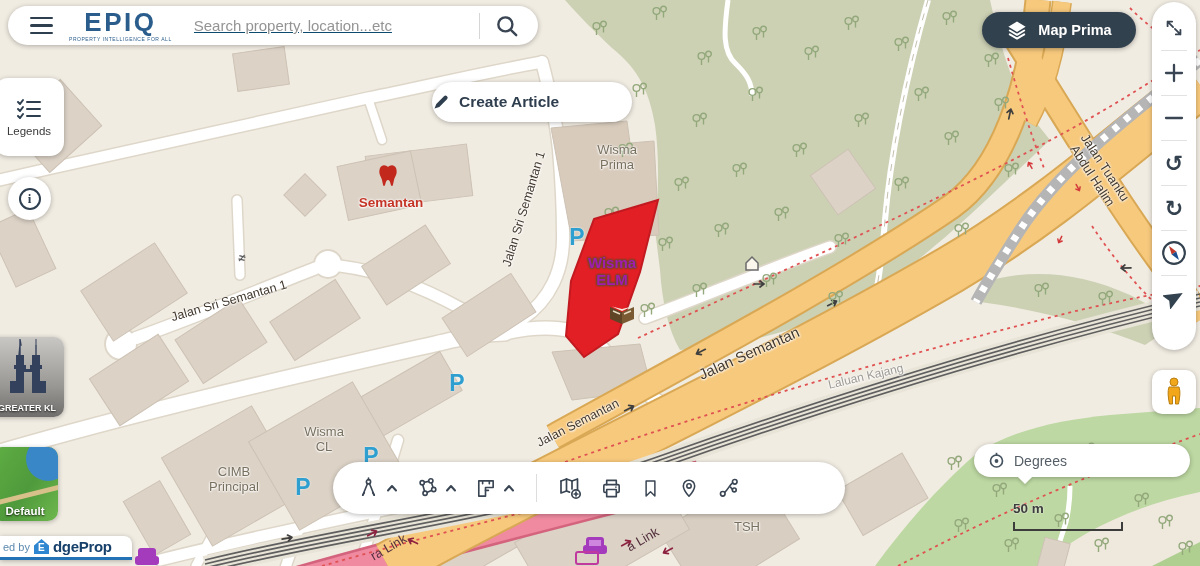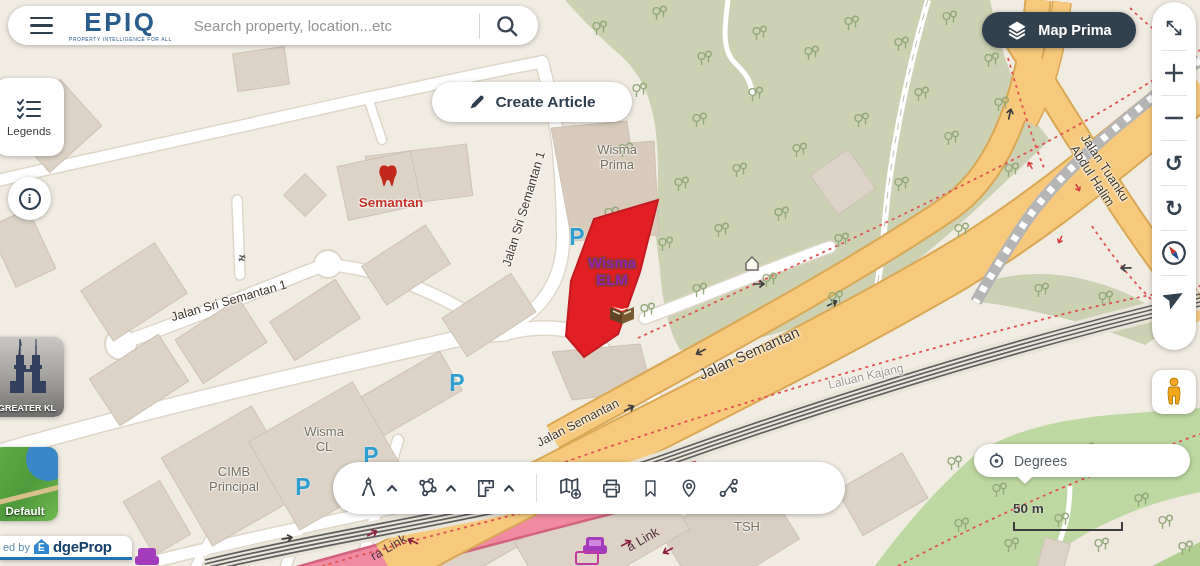--- a/index.html
+++ b/index.html
@@ -26,26 +26,26 @@
   
   .card{position:absolute;background:#fff;box-shadow:0 1px 5px rgba(0,0,0,.28);z-index:10;}
   
   #search-card{left:8px;top:6px;width:530px;height:39px;border-radius:25px;
                display:flex;align-items:center;padding:0 18px 0 20px;gap:14px;}
   .hamb{display:flex;flex-direction:column;gap:5px;cursor:pointer;padding:4px 2px;}
   .hamb span{display:block;width:23px;height:2.6px;background:#2e3f50;border-radius:2px;}
   #logo{display:flex;flex-direction:column;align-items:center;line-height:1;margin-right:6px;}
   #logo .big{font-size:26px;font-weight:700;letter-spacing:2.5px;color:#2a5d8c;}
   #logo .tag{font-size:5px;letter-spacing:.55px;color:#2a5d8c;margin-top:2px;white-space:nowrap;}
-  #search-input{flex:1;border:none;outline:none;font-size:15px;color:#7f1d1d;background:transparent;}
+  #search-input{flex:1;border:none;outline:none;font-size:15px;color:#0c4a6e;background:transparent;text-decoration:underline;}
   #search-input::placeholder{color:#949494;}
   .vdiv{width:1px;height:26px;background:#d6d6d6;}
   
   #create-article{left:432px;top:82px;width:200px;height:40px;border-radius:20px;
-                  display:flex;align-items:center;justify-content:center;gap:10px;cursor:pointer;}
+                  display:flex;align-items:center;gap:10px;cursor:pointer;}
   #create-article .lbl{font-size:15.5px;font-weight:600;color:#2f3e4e;}
   
   #legends-card{left:-6px;top:78px;width:70px;height:78px;border-radius:14px;
                 display:flex;flex-direction:column;align-items:center;justify-content:center;gap:6px;cursor:pointer;}
   #legends-card .lbl{font-size:11.5px;color:#3a3a3a;}
   
   #info-btn{left:8px;top:177px;width:43px;height:43px;border-radius:50%;
             display:flex;align-items:center;justify-content:center;cursor:pointer;}
   #info-btn .i-circ{width:22px;height:22px;border:2px solid #2e3f50;border-radius:50%;
                     display:flex;align-items:center;justify-content:center;

